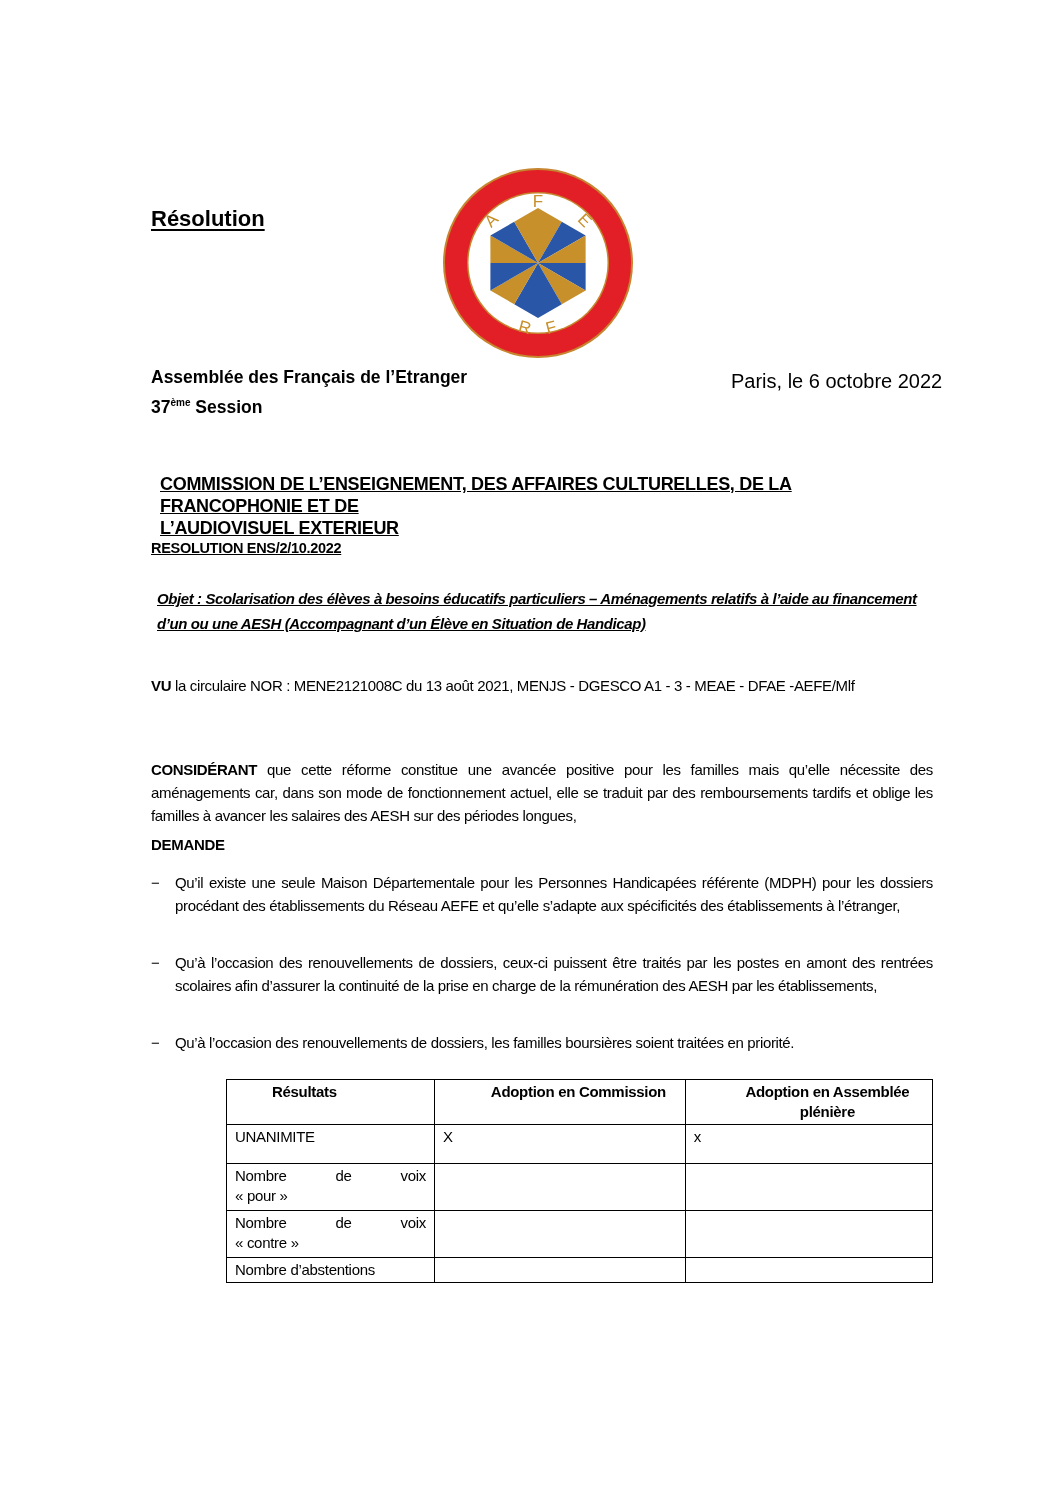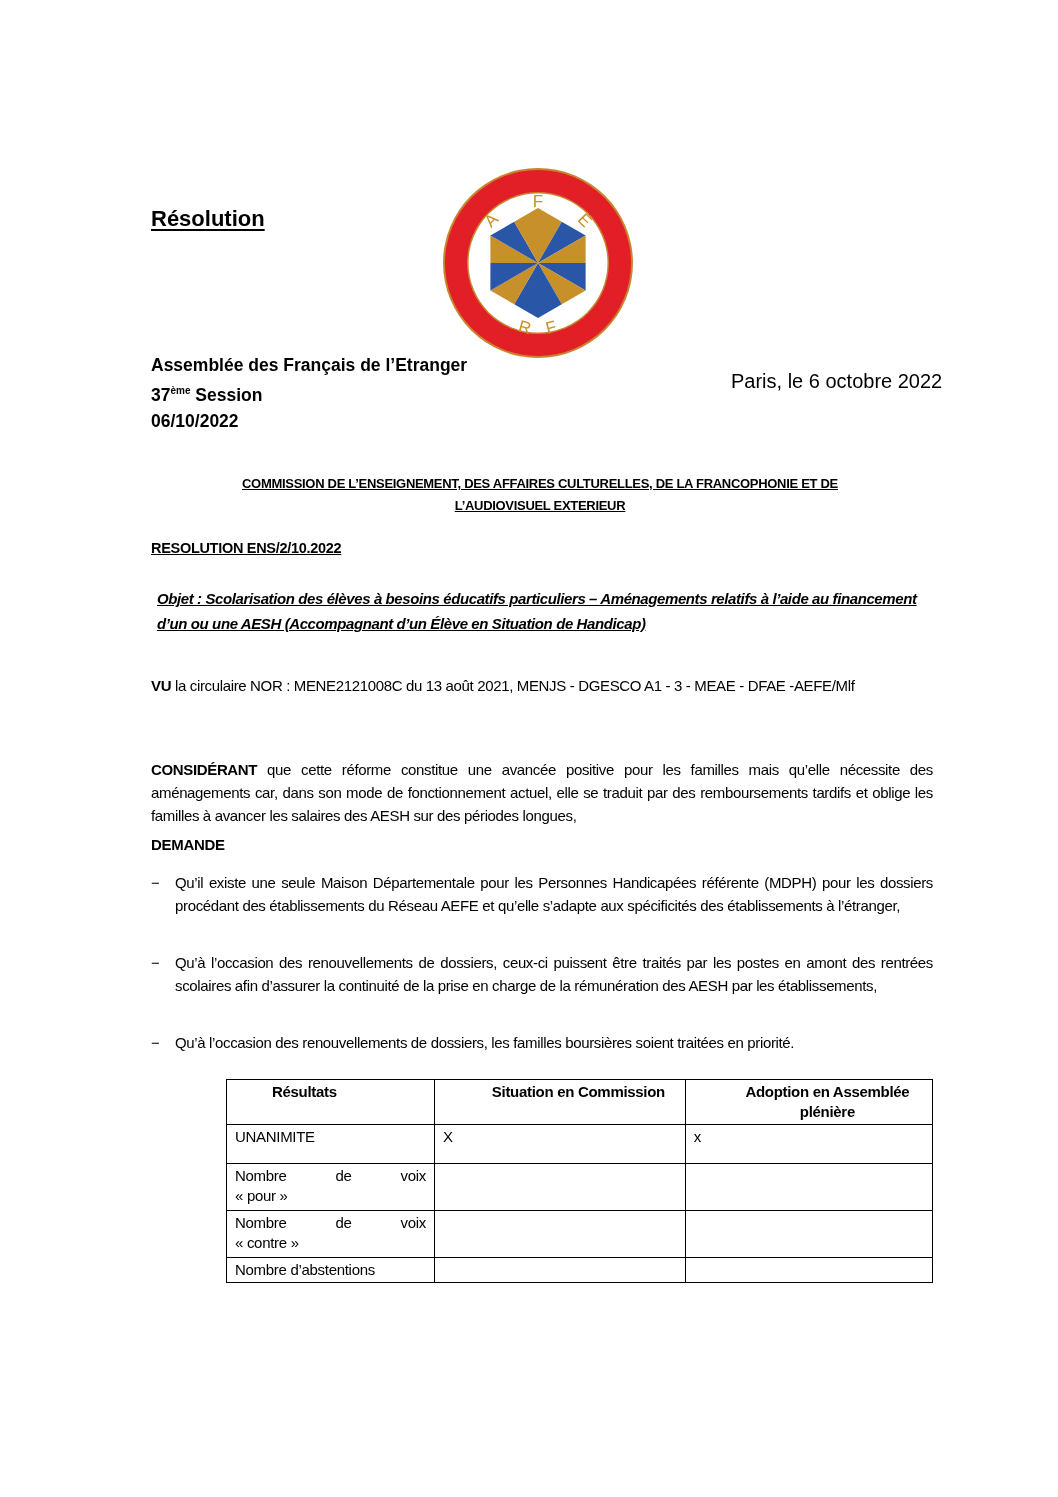--- a/index.html
+++ b/index.html
@@ -1,24 +1,24 @@
 <!DOCTYPE html>
 <html><head>
 <meta charset="utf-8">
 <style>
   html, body { margin: 0; padding: 0; background: #ffffff; }
   body { width: 1058px; height: 1497px; position: relative; overflow: hidden;
          font-family: "Liberation Sans", "DejaVu Sans", sans-serif; color: #000; }
   .abs { position: absolute; }
   .title { left: 151px; top: 206px; font-size: 22px; font-weight: bold; text-decoration: underline; text-underline-offset: 3px; }
   .logo { left: 441px; top: 166px; width: 194px; height: 194px; }
-  .hdr { left: 151px; top: 352px; font-size: 17.5px; font-weight: bold; line-height: 26px; }
+  .hdr { left: 151px; top: 364px; font-size: 17.5px; font-weight: bold; line-height: 26px; }
   .hdr sup { font-size: 10px; }
   .place { left: 731px; top: 368px; font-size: 20px; line-height: 26px; }
-  .commission { left: 160px; width: 760px; top: 473px; font-size: 13px; font-weight: bold; text-align: center; line-height: 22px; text-decoration: underline; letter-spacing: -0.3px; }
+  .commission { left: 160px; width: 760px; top: 473px; font-size: 18px; font-weight: bold; line-height: 22px; text-decoration: underline; letter-spacing: -0.3px; }
   .resnum { left: 151px; top: 540px; font-size: 14.5px; font-weight: bold; text-decoration: underline; letter-spacing: -0.3px; }
   .objet { left: 157px; width: 782px; top: 586px; font-size: 15px; font-weight: bold; font-style: italic; text-decoration: underline; line-height: 25px; letter-spacing: -0.4px; }
   .vu { left: 151px; top: 677px; font-size: 15px; letter-spacing: -0.35px; white-space: nowrap; }
   .para { left: 151px; width: 782px; font-size: 15px; line-height: 23px; text-align: justify; letter-spacing: -0.35px; margin-top: 12px; }
   .consid { top: 746px; }
   .demande { left: 151px; top: 836px; font-size: 15px; font-weight: bold; letter-spacing: -0.3px; }
   .bullet { left: 151px; width: 782px; font-size: 15px; line-height: 23px; letter-spacing: -0.35px; }
   .bullet .dash { position: absolute; left: 0; top: 0; width: 20px; }
   .bullet .btxt { margin-left: 24px; display: block; text-align: justify; }
   .b1 { top: 871px; } .b2 { top: 951px; } .b3 { top: 1031px; }
@@ -65,21 +65,20 @@
     <text x="50" y="60" transform="rotate(-45 50 54)">A</text>
     <text x="144" y="60" transform="rotate(45 144 54)">E</text>
     <text x="84" y="167" transform="rotate(15 84 161)">R</text>
     <text x="110" y="167" transform="rotate(-15 110 161)">F</text>
   </g>
 </svg>
 
 <div class="abs hdr">
   <div>Assemblée des Français de l’Etranger</div>
   <div><span>37</span><sup>ème</sup><span> Session</span></div>
-  <div>06/10/2022</div>
 </div>
 
 <div class="abs place">Paris, le 6 octobre 2022</div>
 
 <div class="abs commission">
   <div>COMMISSION DE L’ENSEIGNEMENT, DES AFFAIRES CULTURELLES, DE LA FRANCOPHONIE ET DE</div>
   <div>L’AUDIOVISUEL EXTERIEUR</div>
 </div>
 
 <div class="abs resnum">RESOLUTION ENS/2/10.2022</div>
@@ -102,21 +101,21 @@
 </div>
 <div class="abs bullet b3">
   <span class="dash">−</span>
   <span class="btxt">Qu’à l’occasion des renouvellements de dossiers, les familles boursières soient traitées en priorité.</span>
 </div>
 
 <table class="results">
   <tbody>
       <tr class="h-hdr">
     <th class="col1">Résultats</th>
-    <th class="col2">Situation en Commission</th>
+    <th class="col2">Adoption en Commission</th>
     <th class="col3">Adoption en Assemblée plénière</th>
   </tr>
   <tr class="h-unan">
     <td class="col1">UNANIMITE</td>
     <td class="cell-l">X</td>
     <td class="cell-l">x</td>
   </tr>
   <tr class="h-two">
     <td class="col1">
       <div class="justline">

